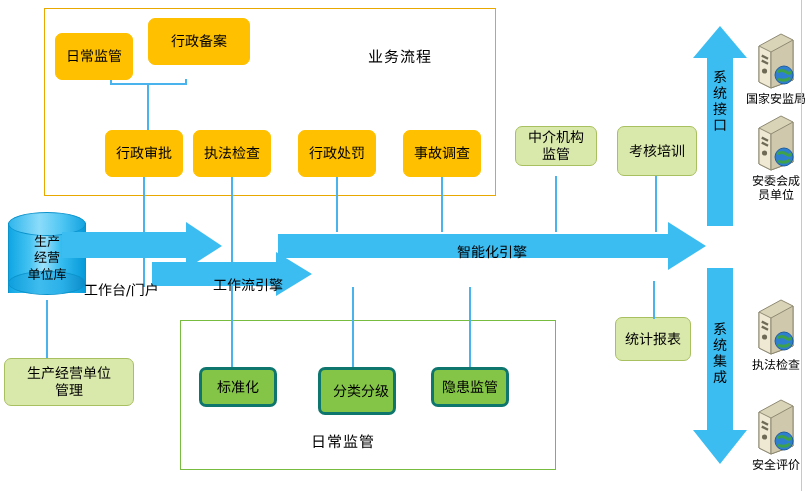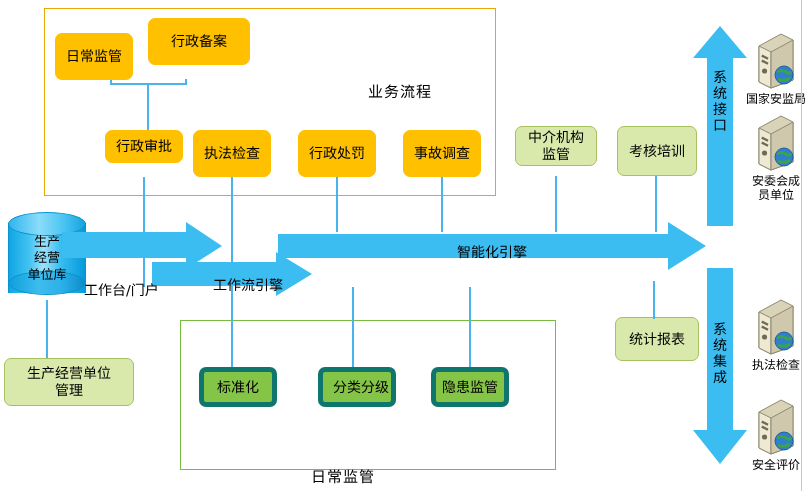--- a/index.html
+++ b/index.html
@@ -28,21 +28,20 @@
     background: transparent;
   }
   .frame.green { border: 1px solid #77bc3f; }
 
   .frame-title {
     position: absolute;
     font-size: 15px;
     color: #000000;
     white-space: nowrap;
     letter-spacing: 1px;
-    margin-top: 35px;
   }
 
   
   .node {
     display: flex;
     align-items: center;
     justify-content: center;
     text-align: center;
     border-radius: 7px;
     font-size: 14px;
@@ -54,21 +53,21 @@
   .node.orange {
     background: #ffc000;
     border: 1px solid #ffc000;
   }
   .node.paleGreen {
     background: #d9e8ab;
     border: 1px solid #a8c060;
   }
   .node.midGreen {
     background: #84c446;
-    border: 5px solid #0f766e;
+    border: 3px solid #0f766e;
   }
 
   
   .conn {
     background: #49b3ee;
   }
   .conn-v { width: 2px; }
   .conn-h { height: 2px; }
 
   
@@ -159,21 +158,21 @@
   <div class="abs conn conn-v" style="left:185px; top:79px; height:6px;"></div>
   <div class="abs conn conn-v" style="left:147px; top:83px; height:47px;"></div>
 
   <div class="abs node orange" style="left:55px; top:33px; width:78px; height:47px;">
     <span>日常监管</span>
   </div>
   <div class="abs node orange" style="left:148px; top:18px; width:102px; height:47px;">
     <span>行政备案</span>
   </div>
 
-  <div class="abs node orange" style="left:105px; top:130px; width:78px; height:33px;">
+  <div class="abs node orange" style="left:105px; top:130px; width:78px; height:47px;">
     <span>行政审批</span>
   </div>
   <div class="abs node orange" style="left:193px; top:130px; width:78px; height:47px;">
     <span>执法检查</span>
   </div>
   <div class="abs node orange" style="left:298px; top:130px; width:78px; height:47px;">
     <span>行政处罚</span>
   </div>
   <div class="abs node orange" style="left:403px; top:130px; width:78px; height:47px;">
     <span>事故调查</span>
@@ -188,21 +187,21 @@
     <span>中介机构
 监管</span>
   </div>
   <div class="abs conn conn-v" style="left:555px; top:176px; height:56px;"></div>
 
   <div class="abs node paleGreen" style="left:617px; top:126px; width:80px; height:50px;">
     <span>考核培训</span>
   </div>
   <div class="abs conn conn-v" style="left:655px; top:176px; height:56px;"></div>
 
-  <div class="abs node paleGreen" style="left:615px; top:317px; width:84px; height:44px;">
+  <div class="abs node paleGreen" style="left:615px; top:317px; width:76px; height:44px;">
     <span>统计报表</span>
   </div>
   <div class="abs conn conn-v" style="left:653px; top:281px; height:38px;"></div>
 
   <div class="abs cyl-wrap" style="left:8px; top:212px; width:78px; height:92px;">
     <div class="cyl-body" style="top:11px; height:70px;"></div>
     <div class="cyl-bottom" style="top:59px; height:22px;"></div>
     <div class="cyl-top" style="top:0px; height:22px;"></div>
     <div class="cyl-label" style="top:22px;">生产
 经营
@@ -243,21 +242,21 @@
   <div class="abs frame green" style="left:180px; top:320px; width:376px; height:150px;"></div>
   <div class="frame-title" style="left:311px; top:430px;">日常监管</div>
 
   <div class="abs conn conn-v" style="left:231px; top:287px; height:80px;"></div>
   <div class="abs conn conn-v" style="left:352px; top:287px; height:80px;"></div>
   <div class="abs conn conn-v" style="left:469px; top:287px; height:80px;"></div>
 
   <div class="abs node midGreen" style="left:199px; top:367px; width:78px; height:40px;">
     <span>标准化</span>
   </div>
-  <div class="abs node midGreen" style="left:318px; top:367px; width:78px; height:40px;padding-left:8px;">
+  <div class="abs node midGreen" style="left:318px; top:367px; width:78px; height:48px;padding-left:8px;">
     <span>分类分级</span>
   </div>
   <div class="abs node midGreen" style="left:431px; top:367px; width:78px; height:40px;">
     <span>隐患监管</span>
   </div>
 
   <div class="server-item" style="left:740px; top:30px;">
     <svg class="server-ico" width="46" height="62" viewBox="0 0 46 62">
       <polygon points="6,16 28,4 40,10 40,50 18,58 6,52" fill="#d9d3b8" stroke="#8e8a72" stroke-width="1"></polygon>
       <polygon points="6,16 18,22 18,58 6,52" fill="#efe9d4" stroke="#8e8a72" stroke-width="1"></polygon>

